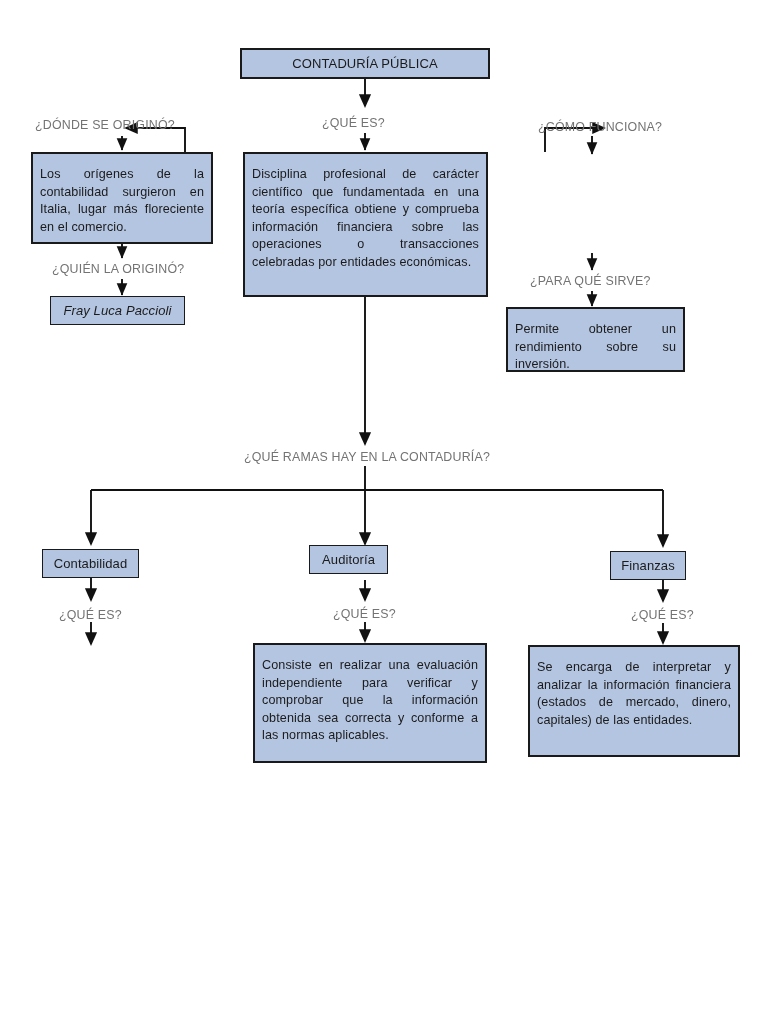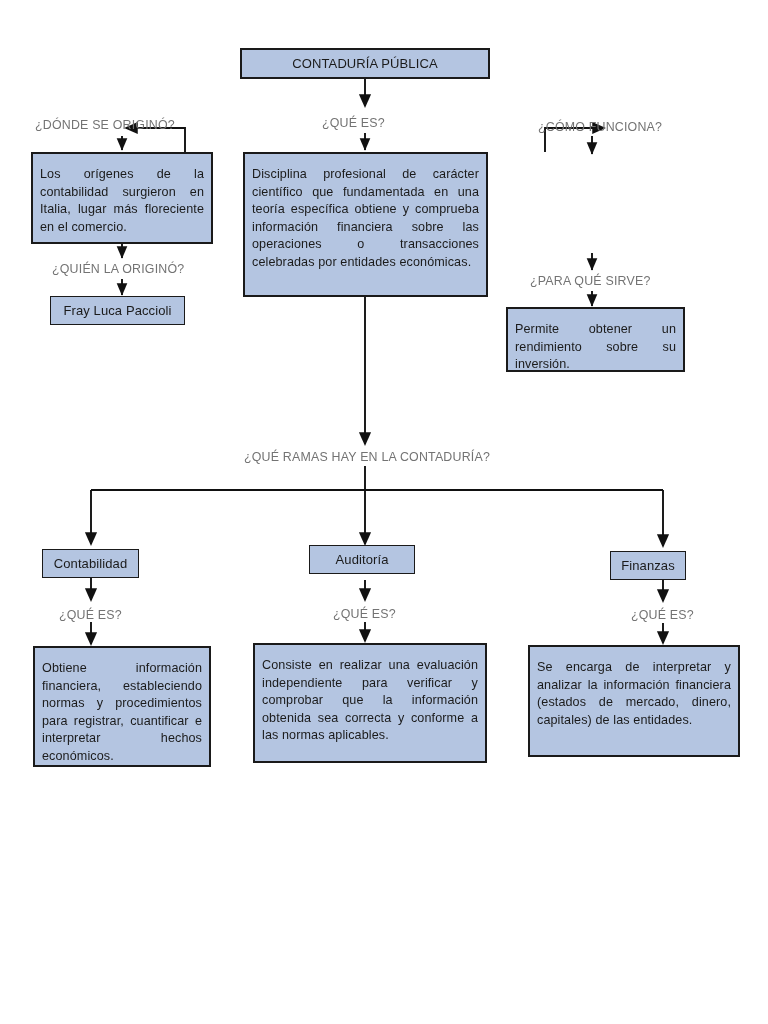--- a/index.html
+++ b/index.html
@@ -125,21 +125,21 @@
   <div class="qlabel" style="left:322px; top:116px;">¿QUÉ ES?</div>
 
   <div class="qlabel" style="left:35px; top:118px;">¿DÓNDE SE ORIGINÓ?</div>
 
   <div class="node" style="left:31px; top:152px; width:182px; height:92px;">
     <p>Los orígenes de la contabilidad surgieron en Italia, lugar más floreciente en el comercio.</p>
   </div>
 
   <div class="qlabel" style="left:52px; top:262px;">¿QUIÉN LA ORIGINÓ?</div>
 
-  <div class="node center-label thin-border" style="left:50px; top:296px; width:135px; height:29px;">
+  <div class="node center-label thin-border" style="left:50px; top:296px; width:135px; height:29px;font-style:italic;">
     <span>Fray Luca Paccioli</span>
   </div>
 
   <div class="node" style="left:243px; top:152px; width:245px; height:145px;">
     <p>Disciplina profesional de carácter científico que fundamentada en una teoría específica obtiene y comprueba información financiera sobre las operaciones o transacciones celebradas por entidades económicas.</p>
   </div>
 
   <div class="qlabel" style="left:538px; top:120px;">¿CÓMO FUNCIONA?</div>
 
 
@@ -148,25 +148,22 @@
   <div class="node" style="left:506px; top:307px; width:179px; height:65px;">
     <p>Permite obtener un rendimiento sobre su inversión.</p>
   </div>
 
   <div class="qlabel" style="left:244px; top:450px;">¿QUÉ RAMAS HAY EN LA CONTADURÍA?</div>
 
   <div class="node center-label thin-border" style="left:42px; top:549px; width:97px; height:29px;">
     <span>Contabilidad</span>
   </div>
   <div class="qlabel" style="left:59px; top:608px;">¿QUÉ ES?</div>
-  <div class="node" style="left:33px; top:646px; width:178px; height:121px;">
-    <p>Obtiene información financiera, estableciendo normas y procedimientos para registrar, cuantificar e interpretar hechos económicos.</p>
-  </div>
 
-  <div class="node center-label thin-border" style="left:309px; top:545px; width:106px; height:29px;">
+  <div class="node center-label thin-border" style="left:309px; top:545px; width:79px; height:29px;">
     <span>Auditoría</span>
   </div>
   <div class="qlabel" style="left:333px; top:607px;">¿QUÉ ES?</div>
   <div class="node" style="left:253px; top:643px; width:234px; height:120px;">
     <p>Consiste en realizar una evaluación independiente para verificar y comprobar que la información obtenida sea correcta y conforme a las normas aplicables.</p>
   </div>
 
   <div class="node center-label thin-border" style="left:610px; top:551px; width:76px; height:29px;">
     <span>Finanzas</span>
   </div>

